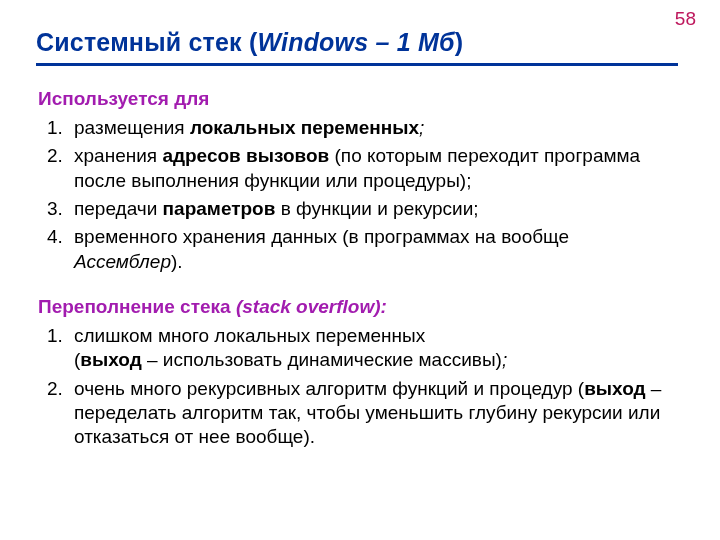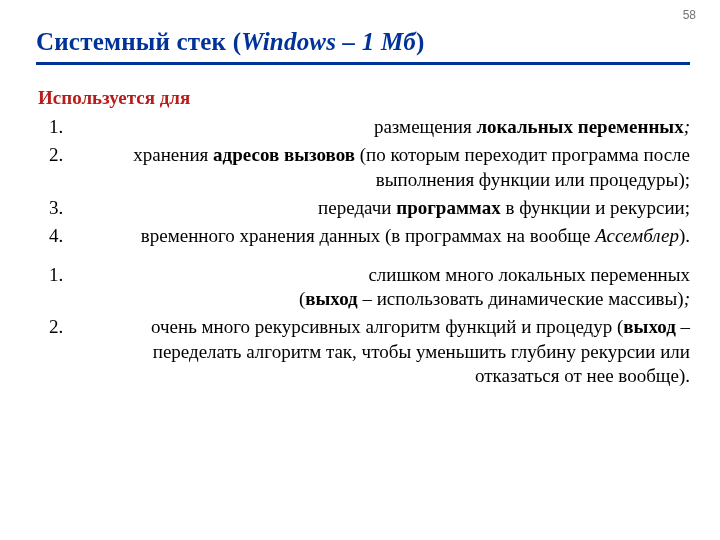--- a/index.html
+++ b/index.html
@@ -7,57 +7,55 @@
     padding: 0;
     width: 720px;
     height: 540px;
     background: #fff;
     font-family: Arial, Helvetica, sans-serif;
     color: #000;
     position: relative;
     box-sizing: border-box;
   }
   .slide {
-    padding: 18px 30px 20px 36px;
+    padding: 18px 42px 20px 36px;
     box-sizing: border-box;
-    font-family: Liberation Serif, serif;
   }
   .page-num {
     position: absolute;
     top: 8px;
     right: 24px;
-    font-size: 12px;
-    color: #737373;
+    font-size: 19px;
+    color: #be185d;
   }
   .title {
     font-size: 25px;
     font-weight: bold;
     color: #003399;
     margin: 10px 0 6px 0;
     letter-spacing: 0.2px;
   }
   .title .ital { font-style: italic; }
   .hr {
     border: none;
     border-top: 3px solid #003399;
     margin: 2px 0 10px 0;
   }
   .section-header {
     font-size: 19px;
     font-weight: bold;
-    color: #b91c1c;
+    color: #a21caf;
     margin: 22px 0 6px 2px;
   }
   .section-header .ital { font-style: italic; }
   ol {
     margin: 2px 0 14px 8px;
     padding-left: 24px;
     font-size: 19px;
     line-height: 1.28;
-    text-align: right;
   }
   ol li {
     margin-bottom: 4px;
     padding-left: 6px;
   }
   b { font-weight: bold; }
   .ital { font-style: italic; }
 </style>
 </head>
 <body>
@@ -74,27 +72,30 @@
   <div class="section-header">Используется для</div>
 
   <ol>
     <li>
       <span>размещения </span><b>локальных переменных</b><span class="ital">;</span>
     </li>
     <li>
       <span>хранения </span><b>адресов вызовов</b><span> (по которым переходит программа после выполнения функции или процедуры);</span>
     </li>
     <li>
-      <span>передачи </span><b>программах</b><span> в функции и рекурсии;</span>
+      <span>передачи </span><b>параметров</b><span> в функции и рекурсии;</span>
     </li>
     <li>
       <span>временного хранения данных (в программах на вообще </span><span class="ital">Ассемблер</span><span>).</span>
     </li>
   </ol>
 
+  <div class="section-header">
+    <span>Переполнение стека </span><span class="ital">(stack overflow):</span>
+  </div>
 
   <ol>
     <li>
       <span>слишком много локальных переменных</span><br>
       <span>(</span><b>выход</b><span> – использовать динамические массивы)</span><span class="ital">;</span>
     </li>
     <li>
       <span>очень много рекурсивных алгоритм функций и процедур (</span><b>выход</b><span> – переделать алгоритм так, чтобы уменьшить глубину рекурсии или отказаться от нее вообще).</span>
     </li>
   </ol>

